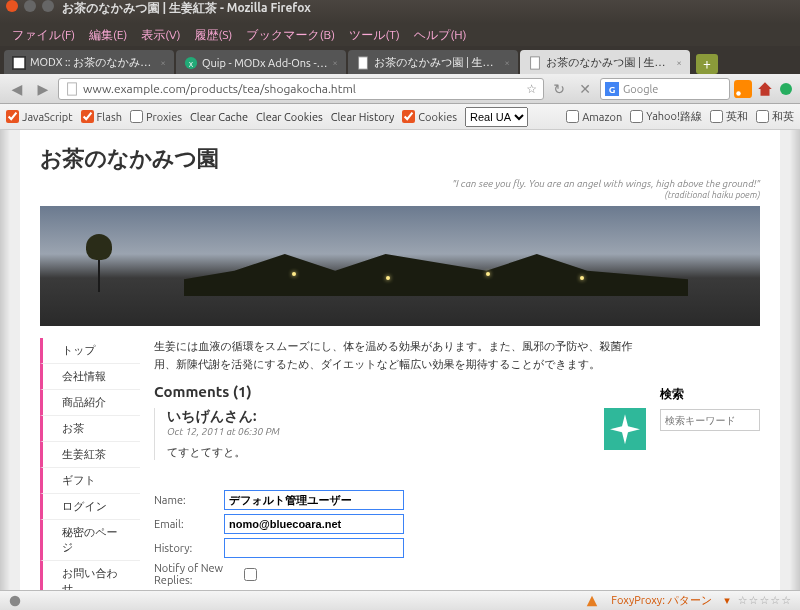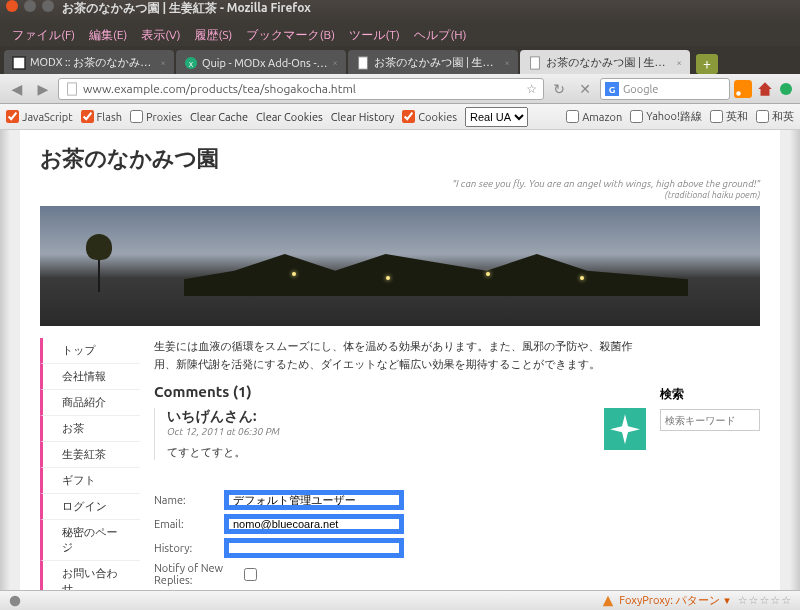--- a/index.html
+++ b/index.html
@@ -72,29 +72,29 @@
 .comment { border-left: 1px solid #ddd; padding-left: 12px; margin-bottom: 16px; position: relative; }
 .comment .author { font-weight: bold; font-size: 14px; }
 .comment .date { font-style: italic; color: #777; font-size: 10px; margin-bottom: 8px; }
 .comment .body { font-size: 11px; margin-top: 8px; }
 .avatar { position: absolute; right: 0; top: 0; width: 42px; height: 42px; background: #2fb89a; }
 .avatar::before { content: ""; position: absolute; inset: 6px; background: #fff; clip-path: polygon(50% 0, 60% 40%, 100% 50%, 60% 60%, 50% 100%, 40% 60%, 0 50%, 40% 40%); }
 
 .form { margin-top: 30px; font-size: 11px; }
 .form-row { display: flex; align-items: center; margin-bottom: 4px; }
 .form-row label { width: 70px; color: #555; }
-.form-row input[type=text] { width: 180px; height: 20px; border: 5px solid #3b82f6; padding: 0 4px; font-size: 11px; }
+.form-row input[type=text] { width: 180px; height: 20px; border: 1px solid #3b82f6; padding: 0 4px; font-size: 11px; font-weight: bold; }
 
 .rsidebar { width: 100px; flex-shrink: 0; margin-top: 48px; }
 .rsidebar h3 { font-size: 12px; font-weight: bold; margin-bottom: 6px; }
 .rsidebar input { width: 100%; height: 22px; border: 1px solid #ccc; font-size: 10px; padding: 0 4px; color: #aaa; }
 
 
 .statusbar { position: fixed; bottom: 0; left: 0; right: 0; height: 20px; background: linear-gradient(#f5f5f5, #e0e0e0); border-top: 1px solid #bbb; display: flex; align-items: center; padding: 0 8px; font-size: 11px; }
-.statusbar .foxy { margin-left: auto; color: #d35400; display: flex; align-items: center; gap: 4px; }
+.statusbar .foxy { margin-left: auto; color: #d35400; display: flex; align-items: center; gap: 12px; }
 .statusbar .stars { color: #aaa; margin-left: 8px; letter-spacing: 1px; }
 
 
 .edge-l, .edge-r { position: fixed; top: 130px; bottom: 20px; width: 10px; background: linear-gradient(to right, rgba(0,0,0,0.15), transparent); }
 .edge-r { right: 0; background: linear-gradient(to left, rgba(0,0,0,0.15), transparent); }
 .edge-l { left: 0; }
 </style>
 </head>
 <body>
 

